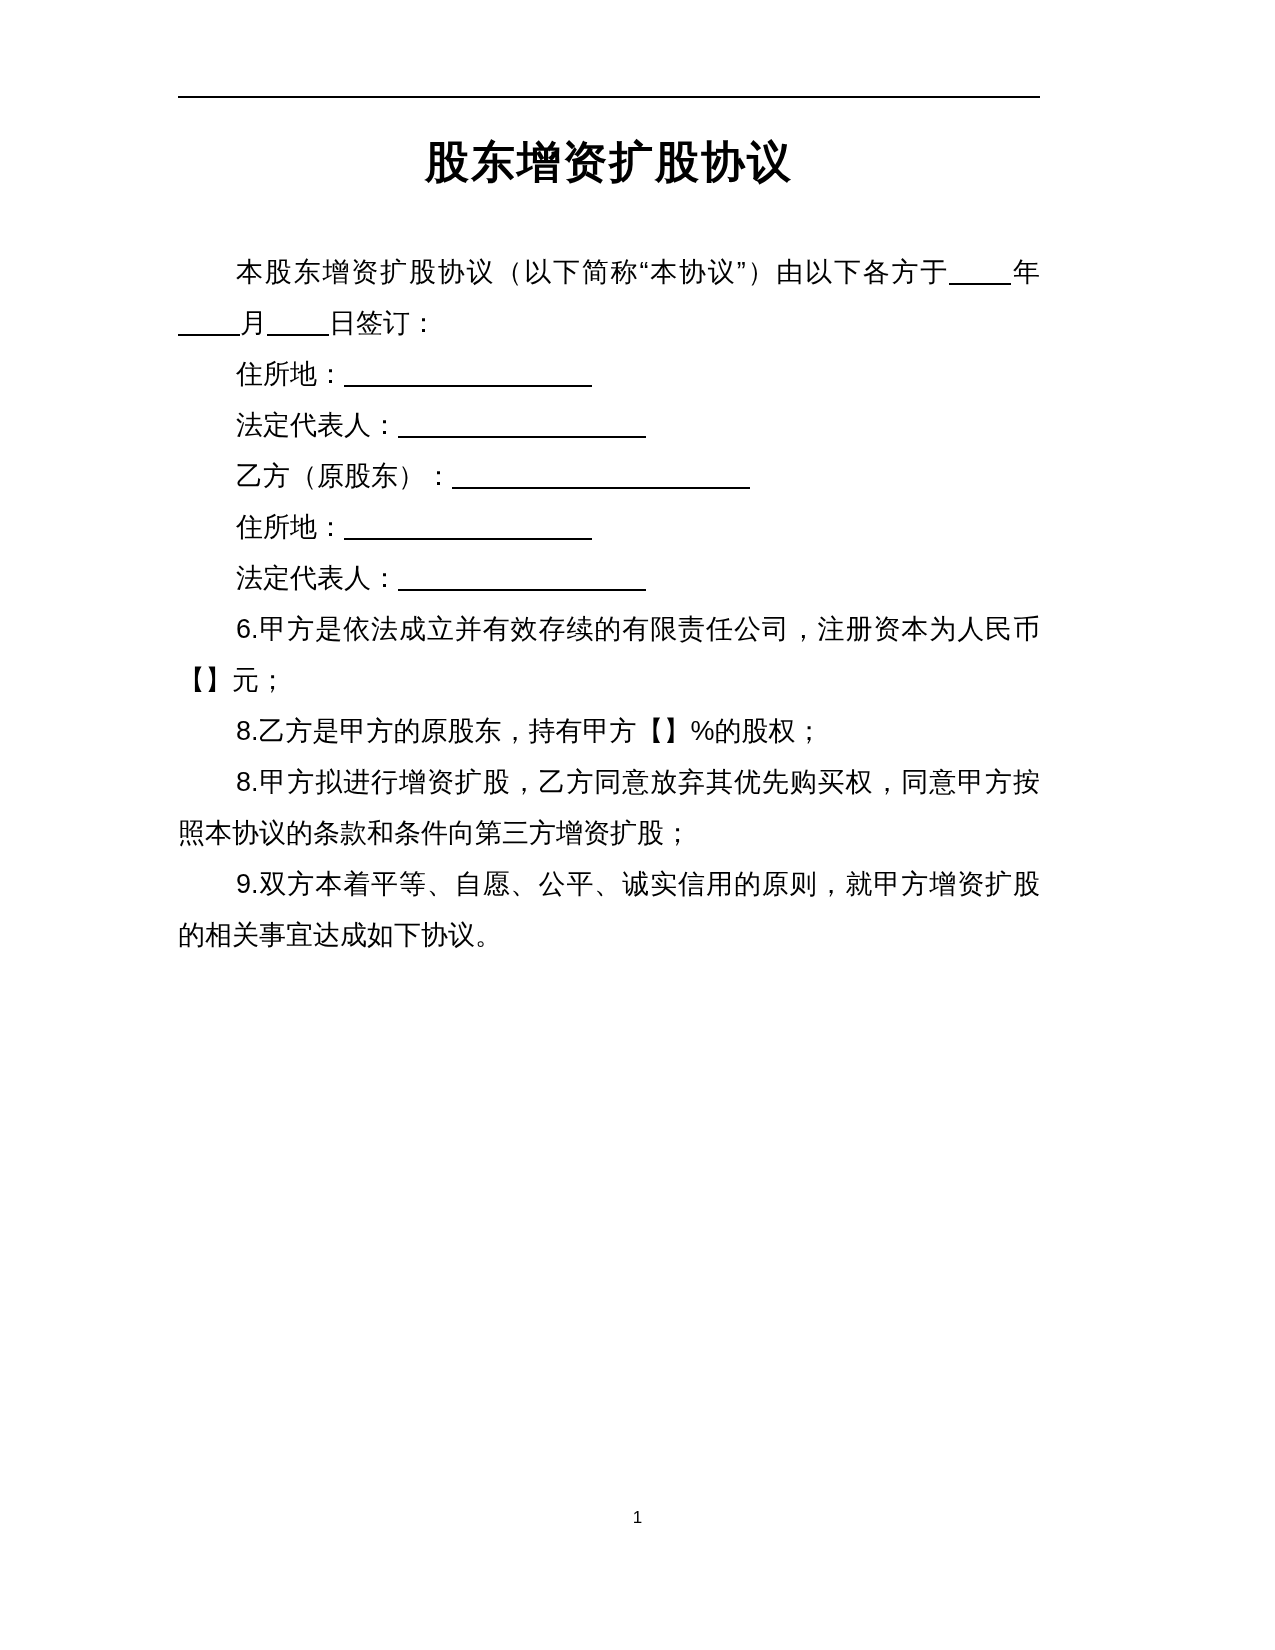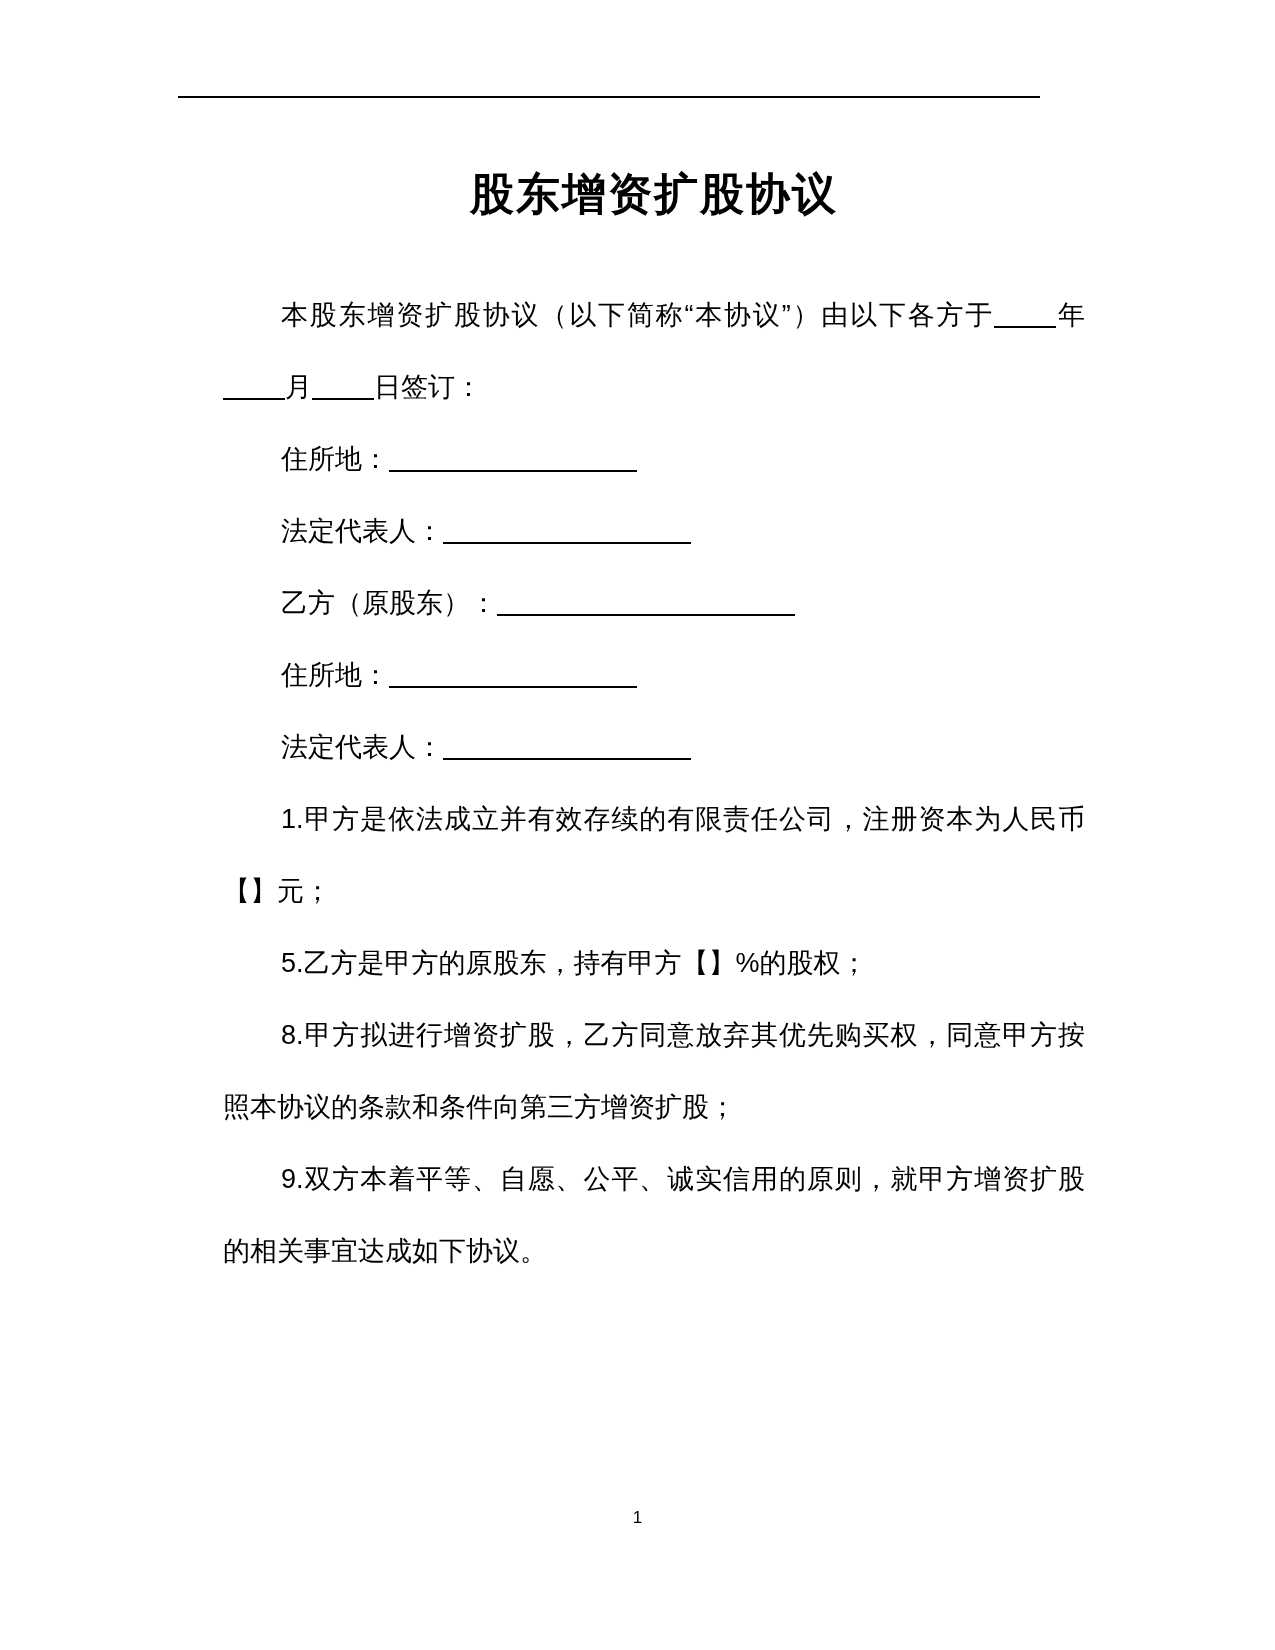--- a/index.html
+++ b/index.html
@@ -24,36 +24,35 @@
     position: absolute;
     left: 178px;
     top: 96px;
     width: 862px;
     height: 0;
     border-top: 2px solid #000000;
   }
   .content {
     position: absolute;
     left: 178px;
-    top: 168px;
+    top: 136px;
     width: 862px;
-    margin-left: 45px;
   }
   .doc-title {
     font-size: 44px;
     font-weight: bold;
     text-align: center;
     letter-spacing: 2px;
     margin: 0 0 58px 0;
     line-height: 1.2;
     color: #000000;
   }
   .para {
     font-size: 27px;
-    line-height: 72px;
+    line-height: 51px;
     margin: 0;
     text-align: justify;
     text-justify: inter-ideograph;
     color: #000000;
     word-break: break-all;
   }
   .para.indent {
     text-indent: 58px;
   }
   .blank-xs {
@@ -102,23 +101,23 @@
 
     <p class="para indent"><span>法定代表人：</span><span class="blank-md"></span></p>
 
     <p class="para indent"><span>乙方（原股东）：</span><span class="blank-lg"></span></p>
 
     <p class="para indent"><span>住所地：</span><span class="blank-md"></span></p>
 
     <p class="para indent"><span>法定代表人：</span><span class="blank-md"></span></p>
 
 
-    <p class="para indent">1.甲方是依法成立并有效存续的有限责任公司，注册资本为人民币【】元；</p>
+    <p class="para indent">6.甲方是依法成立并有效存续的有限责任公司，注册资本为人民币【】元；</p>
 
-    <p class="para indent">5.乙方是甲方的原股东，持有甲方【】%的股权；</p>
+    <p class="para indent">8.乙方是甲方的原股东，持有甲方【】%的股权；</p>
 
     <p class="para indent">8.甲方拟进行增资扩股，乙方同意放弃其优先购买权，同意甲方按照本协议的条款和条件向第三方增资扩股；</p>
 
     <p class="para indent">9.双方本着平等、自愿、公平、诚实信用的原则，就甲方增资扩股的相关事宜达成如下协议。</p>
 
   </div>
 
   <div class="page-number">1</div>
 
 </div>

